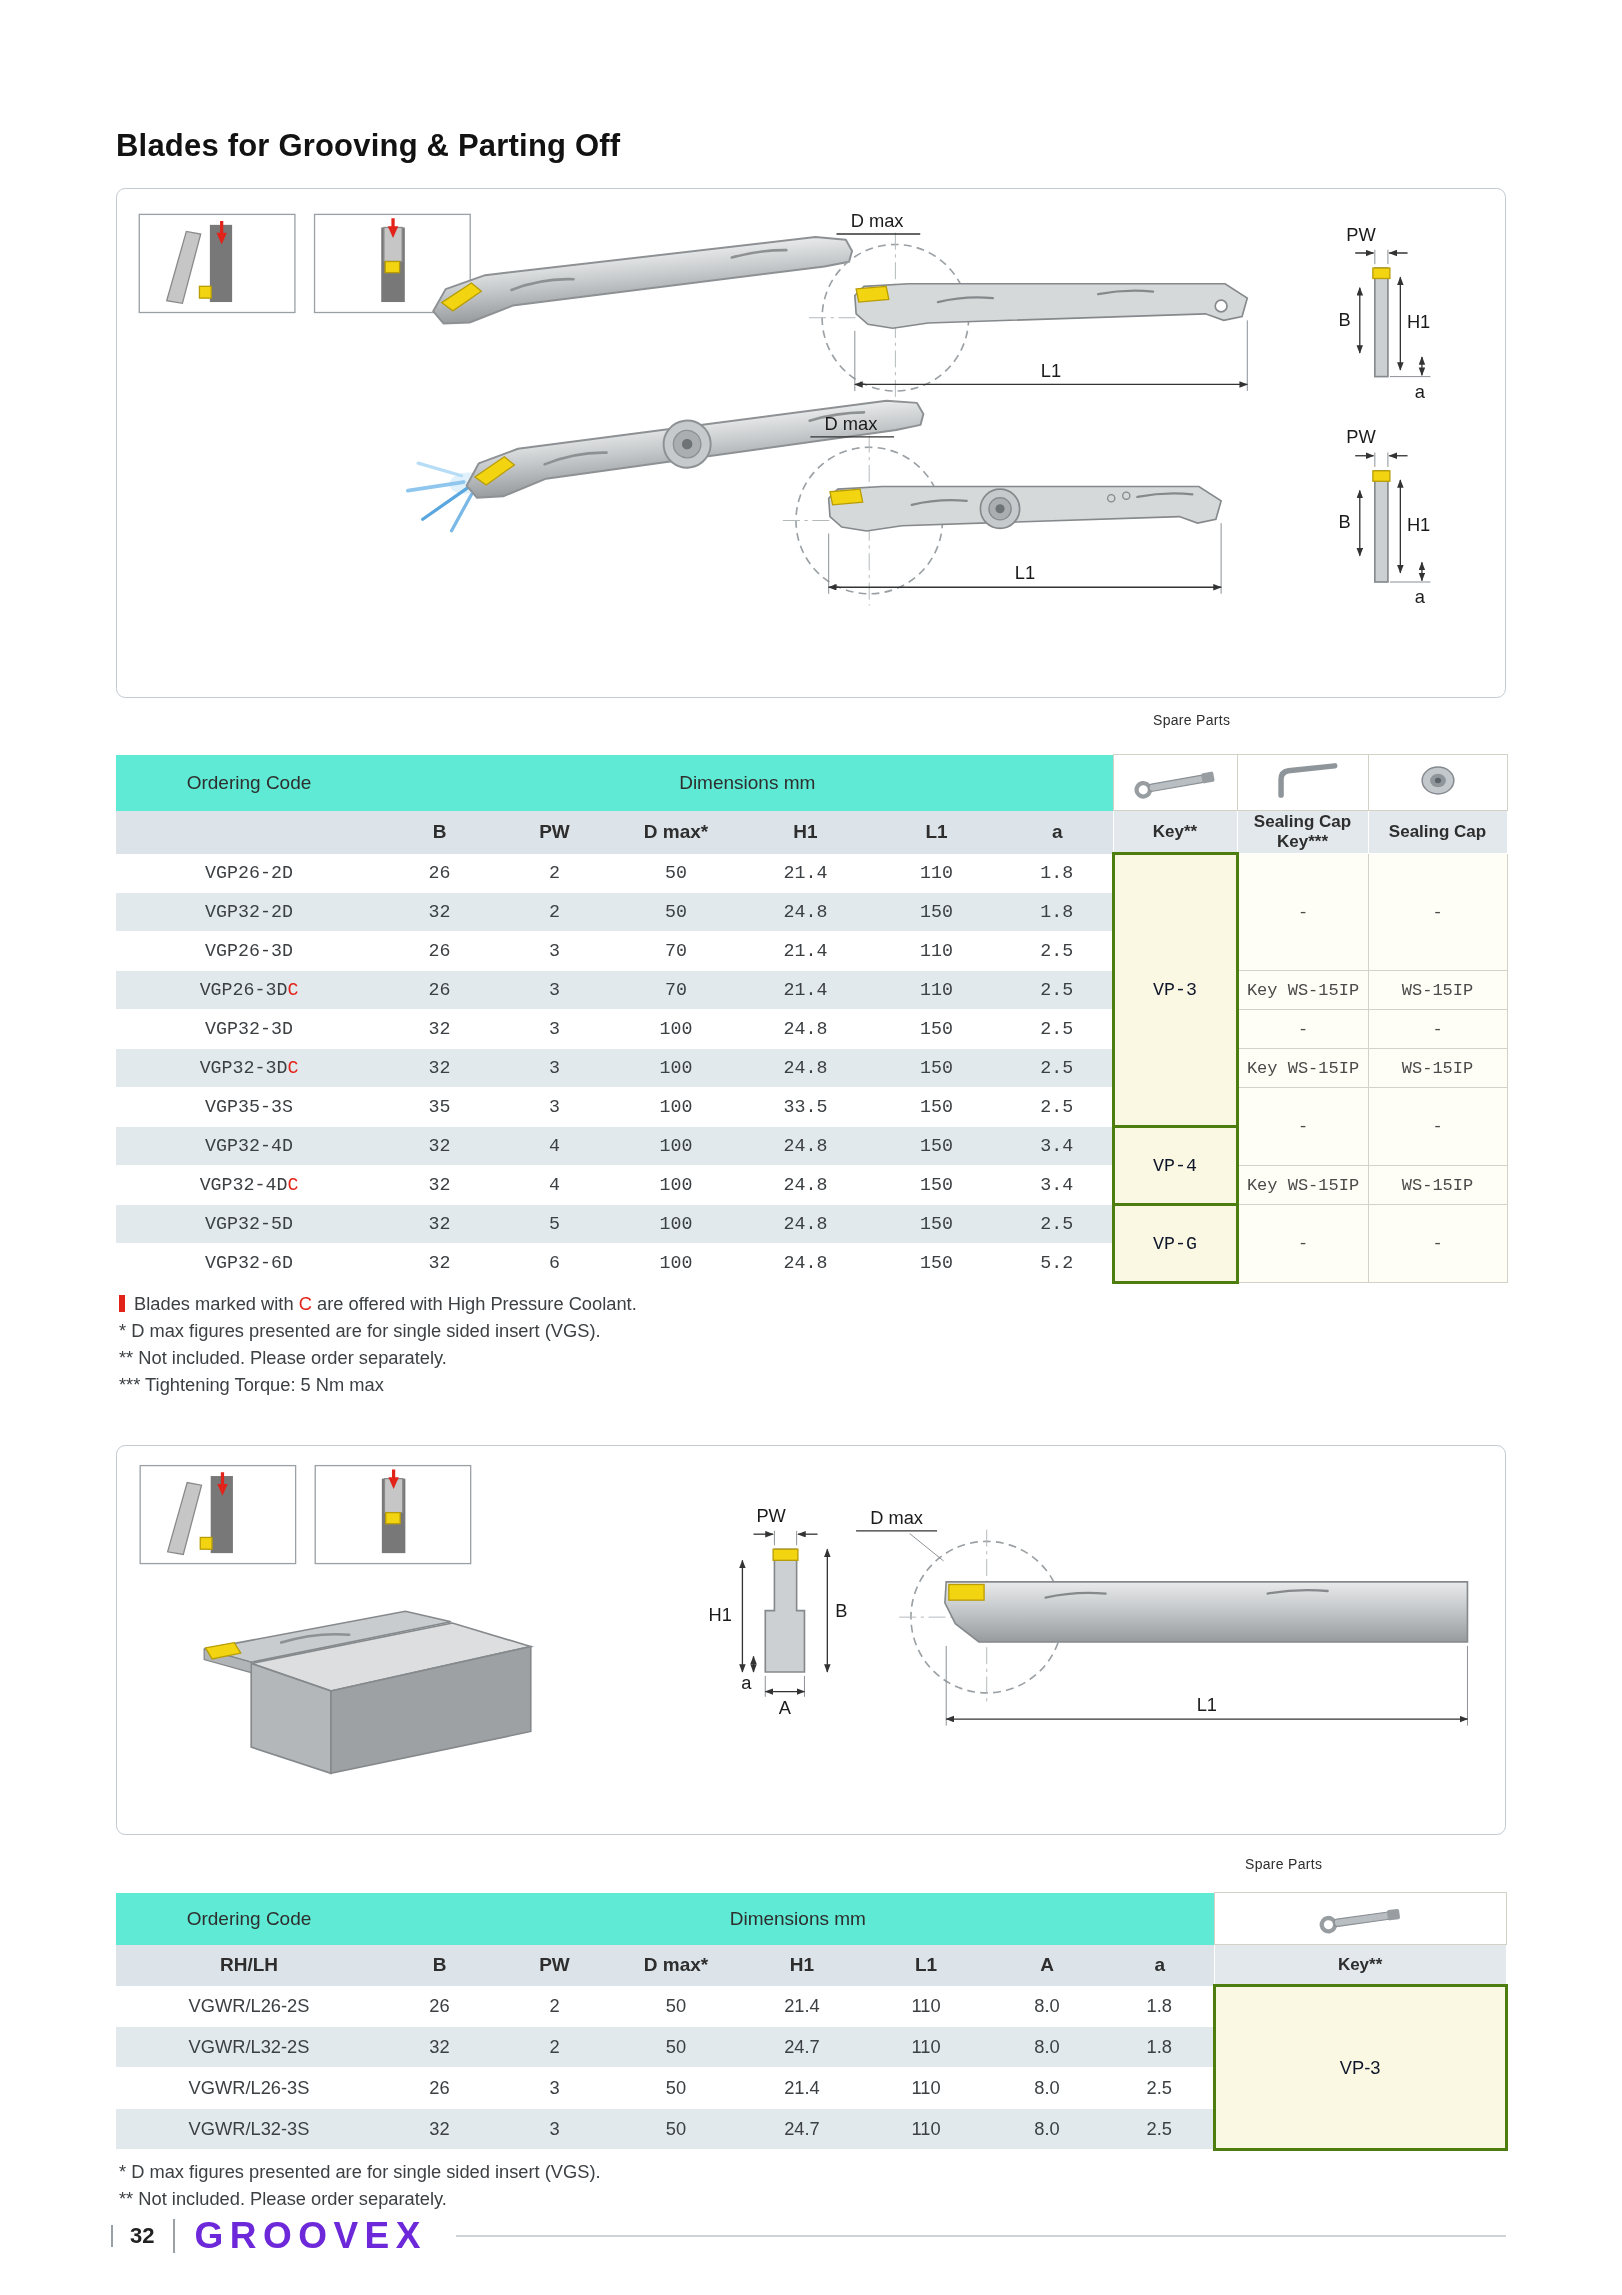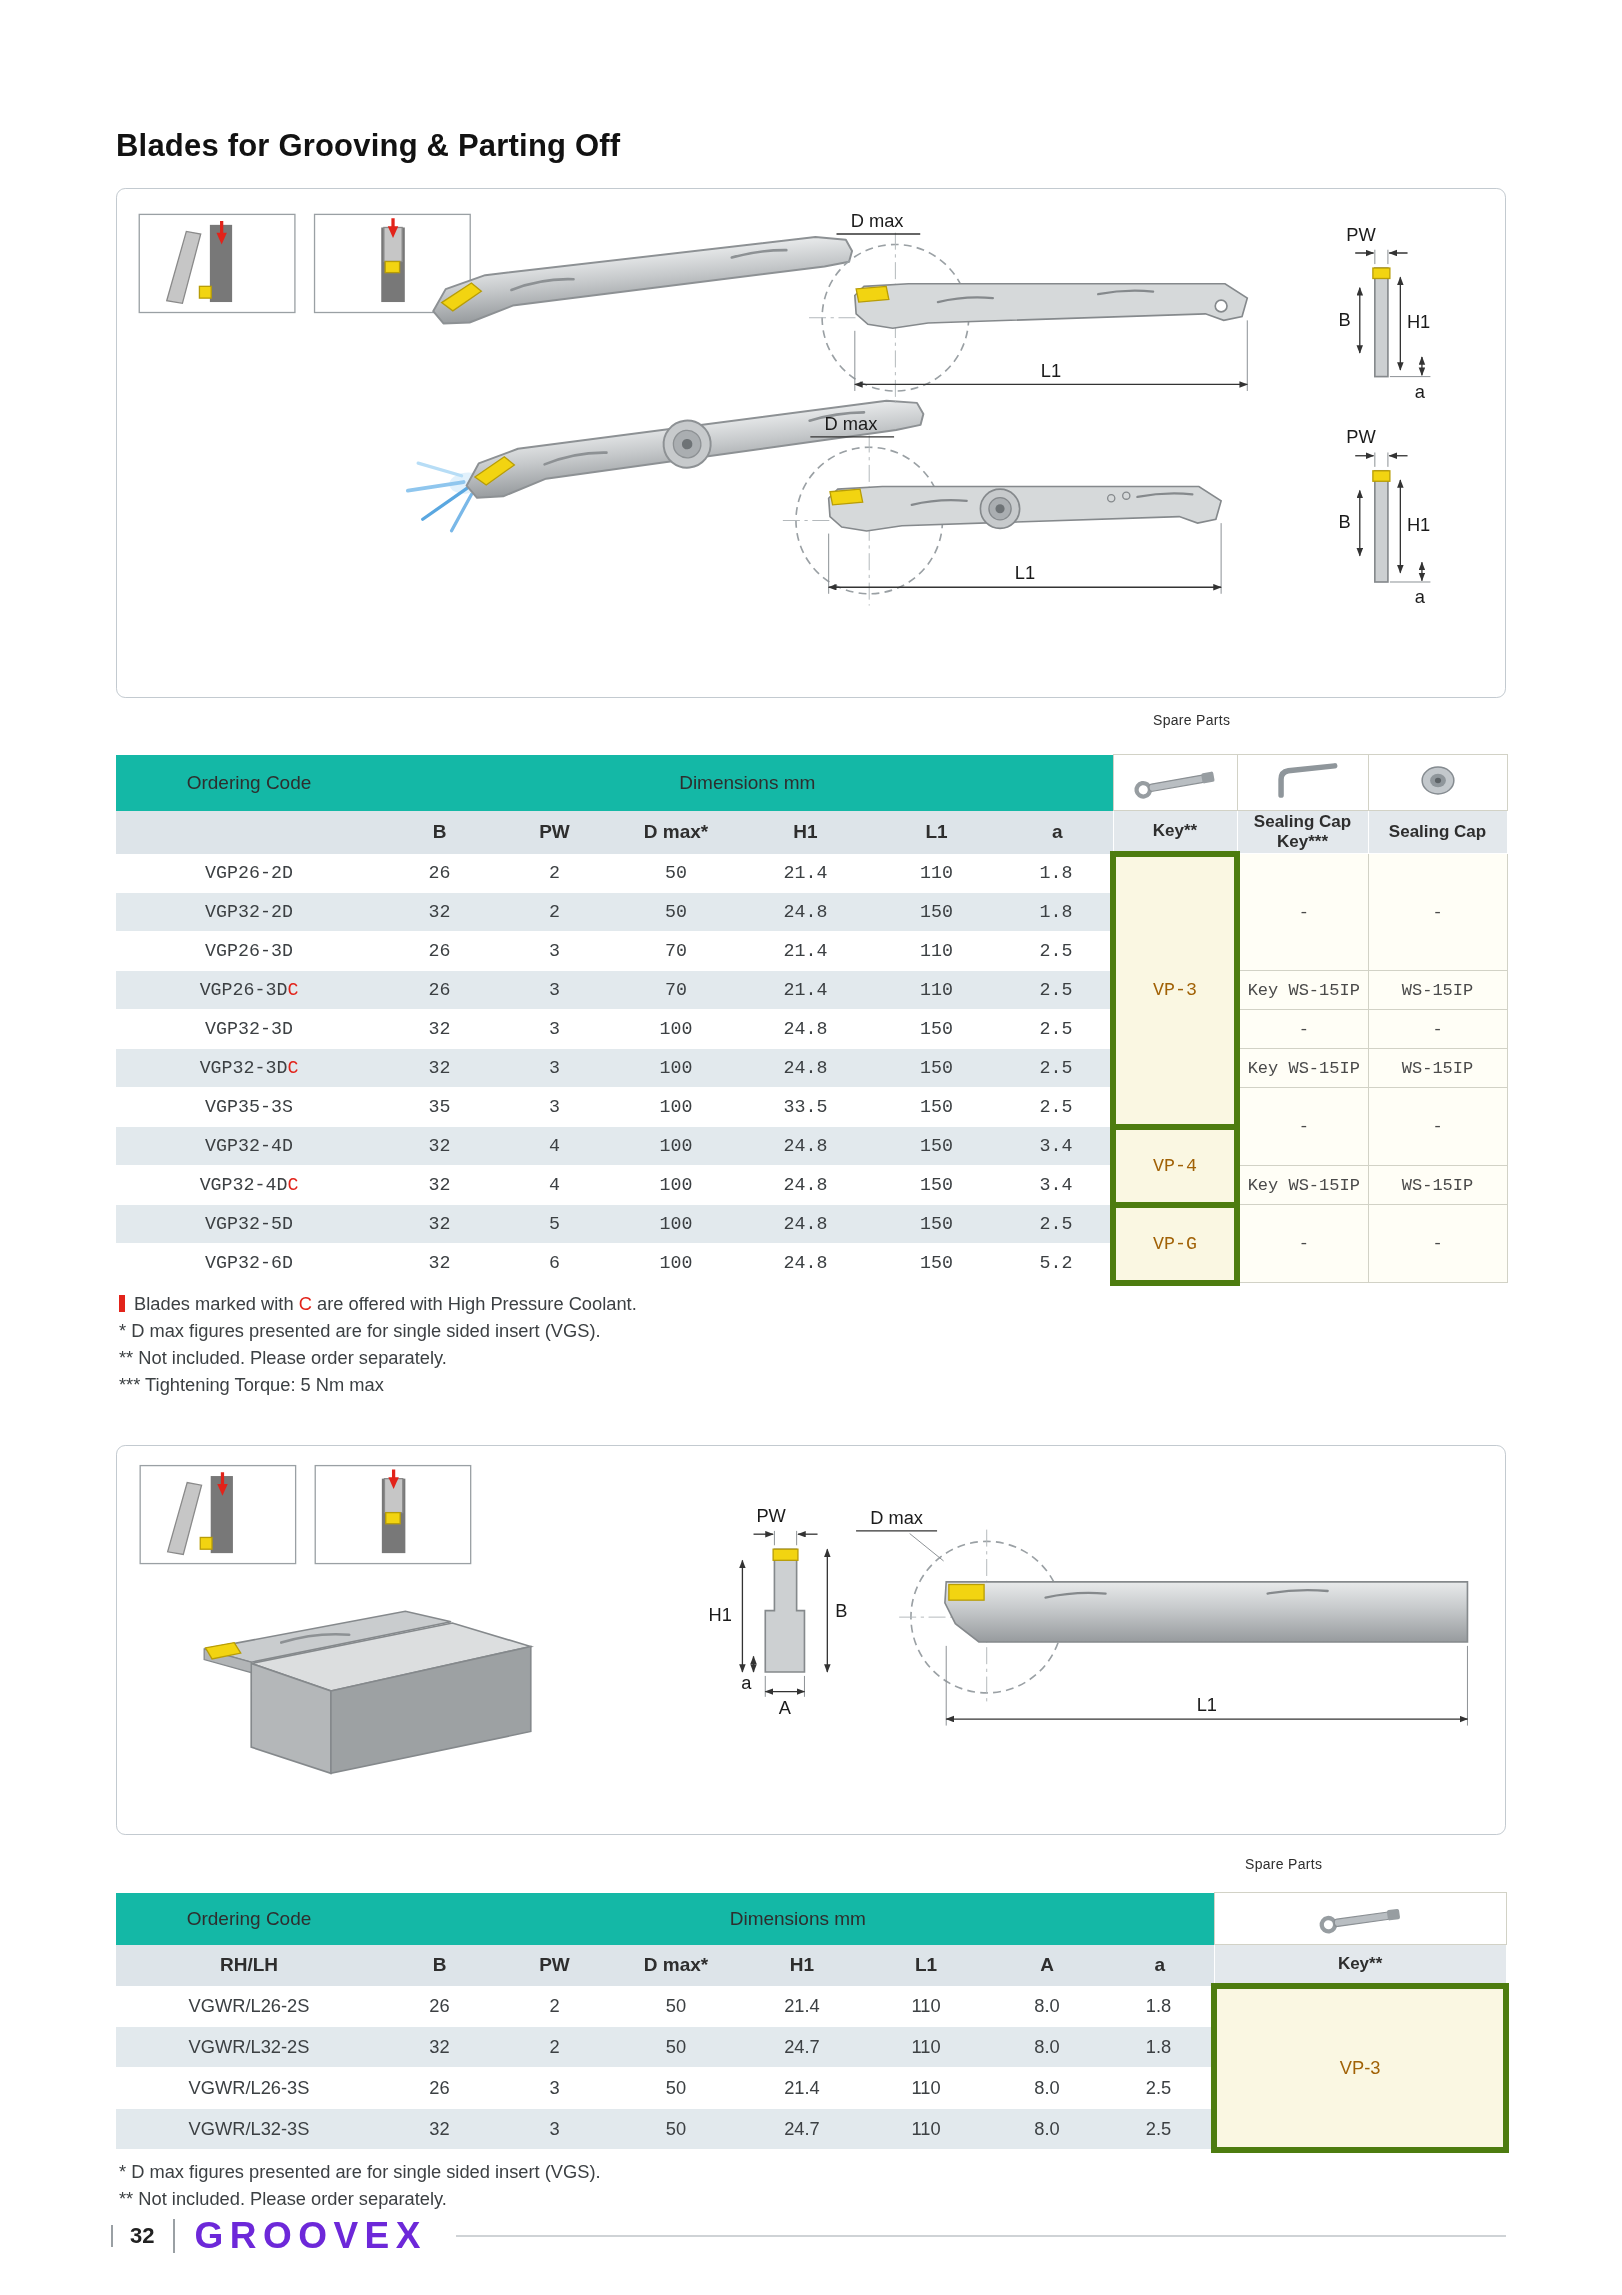--- a/index.html
+++ b/index.html
@@ -24,32 +24,32 @@
   table.tbl { position:absolute; left:116px; border-collapse:collapse; table-layout:fixed;
               font-size:18.3px; color:#3c4043; }
   .tbl1 { top:754px; width:1390px; }
   .tbl2 { top:1892px; width:1390px; }
   th, td { text-align:center; vertical-align:middle; padding:0; font-weight:normal; }
 
   tr.hrow1 { height:56px; }
   tr.hrow2 { height:43px; }
   .tbl2 tr.hrow1 { height:52px; }
   .tbl2 tr.hrow2 { height:41px; }
-  .hmain { background:#14b8a6; font-size:19px; color:#2e2e2e; }
+  .hmain { background:#5eead4; font-size:19px; color:#2e2e2e; }
   .hsub  { background:#dde4e9; font-size:19px; font-weight:bold; color:#2e2e2e; }
   .hicon { background:#ffffff; border:1.3px solid #d2d2c6; }
   .spareh { background:#e3e8ec; border:1.3px solid #ffffff; font-size:17px; padding:0 6.5px; line-height:19.6px; }
 
   .tbl1 tbody tr { height:39px;font-family:Liberation Mono, monospace; }
   .tbl2 tbody tr { height:41px; }
   tbody tr.even td { background:#ffffff; }
   tbody tr.odd  td { background:#e2e9ed; }
   tbody td { border-bottom:1.3px solid #ffffff; }
   td.code { font-size:18.3px; }
-  td.key-cell { background:#faf7e2 !important; border:6px solid #4d7c0f; color:#a16207; }
+  td.key-cell { background:#faf7e2 !important; border:3px solid #4d7c0f; color:#0f172a; }
   td.cap-cell { background:#fffef6 !important; border:1.3px solid #d2d2c6; font-size:17px; color:#4a4a4a; }
   .redc { color:#e2231a; }
 
   .fnblock { position:absolute; left:119px; font-size:18.3px; color:#3c4043; line-height:27px; }
   .fnb1 { top:1290px; }
   .fnb2 { top:2158px; }
   .redbar { display:inline-block; width:5.9px; height:17px; background:#e2231a; margin-right:9.2px; vertical-align:-2px; }
 
   .footer { position:absolute; left:111px; top:2213px; width:1395px; height:46px; display:flex; align-items:center; }
   .fbar1 { width:2px; height:22px; background:#9aa0a4; }

